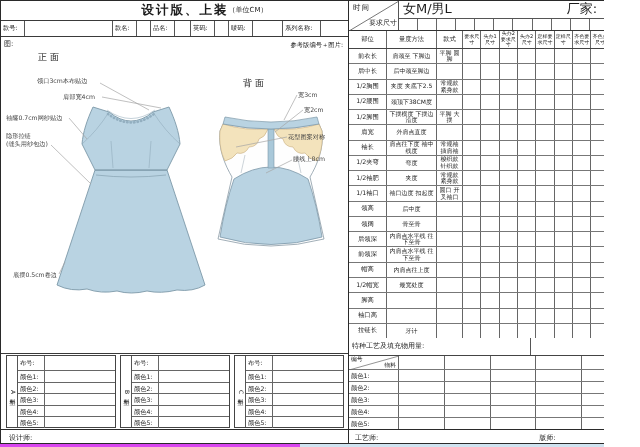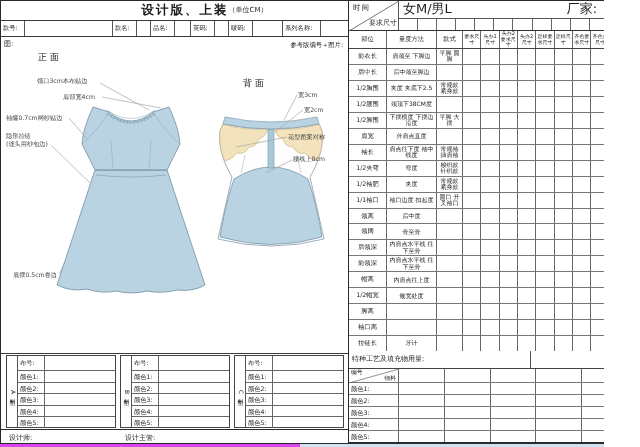--- a/index.html
+++ b/index.html
@@ -271,21 +271,20 @@
               <div class="fg-row">
                 <span class="fg-lbl">颜色5:</span>
                 <span class="fg-val"></span>
               </div>
             </div>
           </div>
         </div>
 
       <div class="sig-row left-sigs">
         <span>设计师:</span>
-        <span>设计主管:</span>
       </div>
     </div>
 
     <div id="right">
 
       <div class="top-strip">
         <div class="diag-cell">
           <svg width="50" height="30" style="position:absolute;left:0;top:0">
               <line x1="0" y1="30" x2="50" y2="0" stroke="#555" stroke-width="0.8"></line>
             </svg>
@@ -679,17 +678,21 @@
               <div class="tt-lbl">颜色5:</div>
               <div class="tt-c"></div>
               <div class="tt-c"></div>
               <div class="tt-c"></div>
               <div class="tt-c"></div>
               <div class="tt-c"></div>
             </div>
           </div>
       </div>
 
+      <div class="sig-row right-sigs">
+        <span>工艺师:</span>
+        <span class="s2">版师:</span>
+      </div>
     </div>
 
 
   </div>
 </div>
 
 </body></html>

